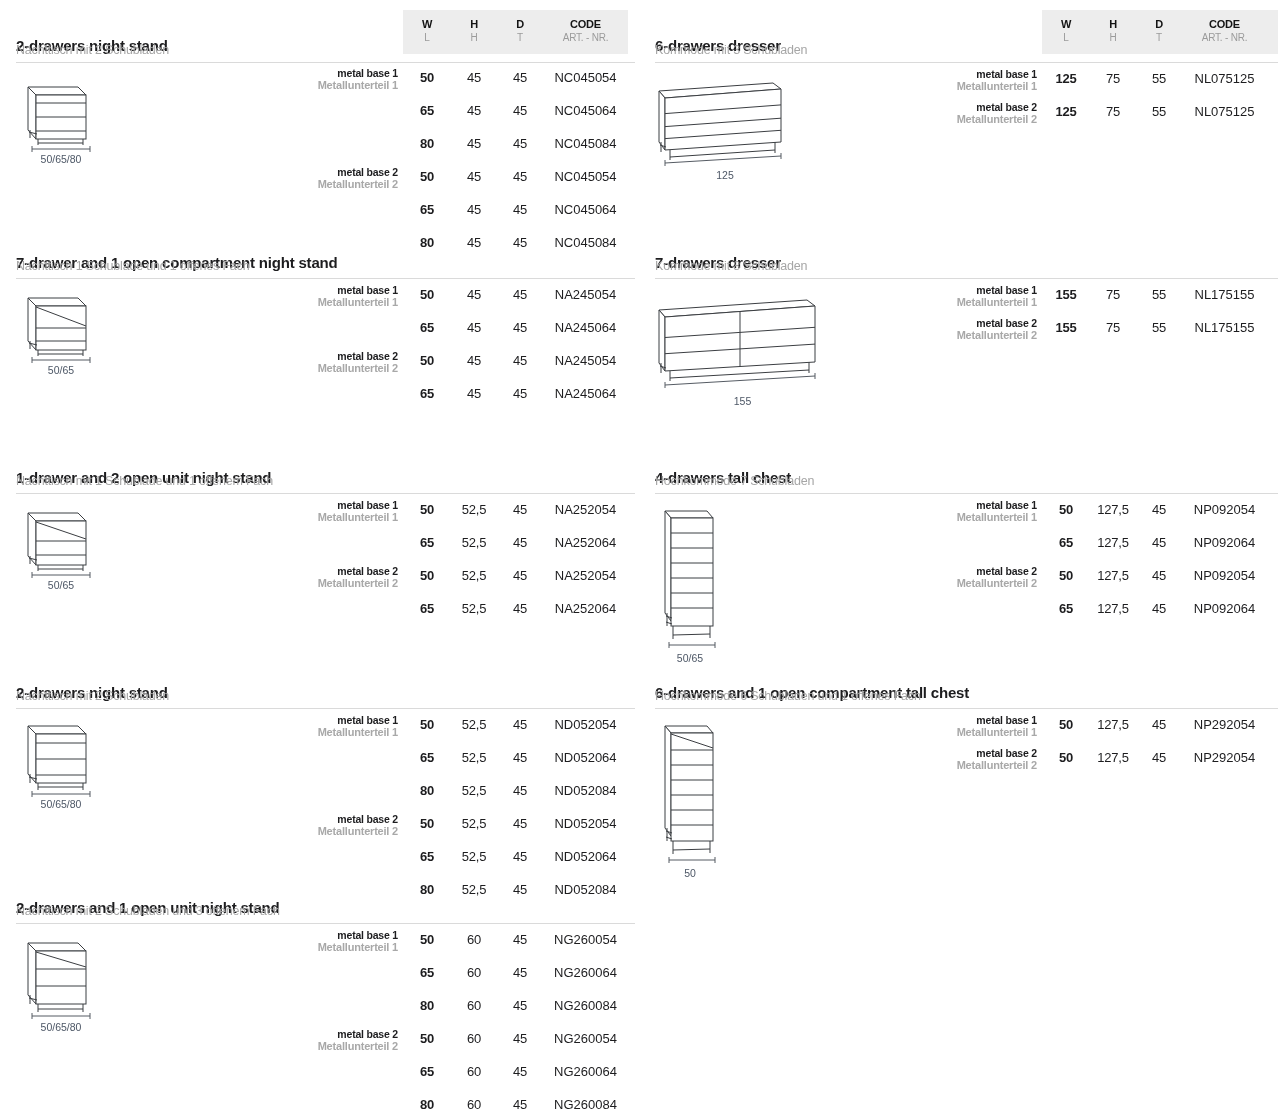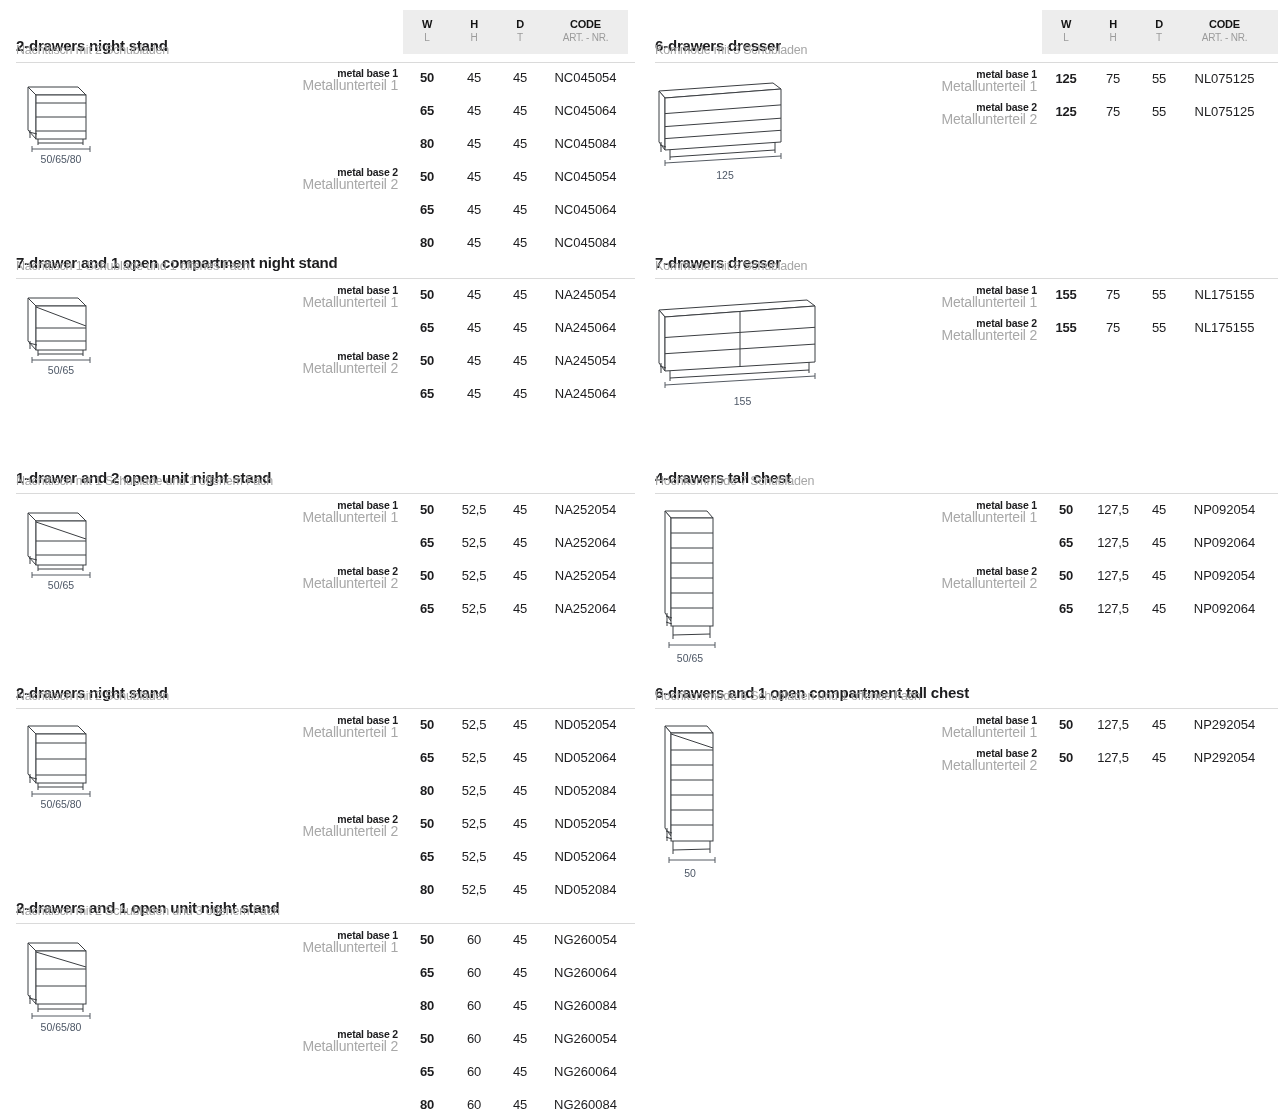--- a/index.html
+++ b/index.html
@@ -26,21 +26,21 @@
   .hc-code{left:140px;width:85px;text-align:center;}
   .tbl{position:absolute;left:387px;width:225px;}
   .trow{position:absolute;left:0;right:0;height:33px;}
   .cell{position:absolute;top:8px;text-align:center;font-size:13px;color:#1d1d1f;}
   .cell.w{left:0;width:48px;font-weight:700;}
   .cell.h{left:48px;width:46px;}
   .cell.d{left:94px;width:46px;}
   .cell.code{left:140px;width:85px;letter-spacing:0;}
   .glabel{position:absolute;right:230px;top:5px;width:180px;text-align:right;line-height:12px;}
   .gl1{font-size:10.5px;font-weight:700;color:#1d1d1f;}
-  .gl2{font-size:14px;color:#a8a8a8;}
+  .gl2{font-size:11px;color:#a8a8a8;font-weight:bold;}
   .fig{position:absolute;left:0;}
   .fig svg{display:block;}
   .figcap{margin-top:1px;text-align:center;font-size:10.5px;color:#4d5766;letter-spacing:0;}
   .draw{stroke:#3b3e42;stroke-width:1;fill:none;}
   .face{stroke:#3b3e42;stroke-width:1;fill:#ffffff;}
   .dim{stroke:#555b63;stroke-width:1;fill:none;}
 </style>
 </head>
 <body>
 

